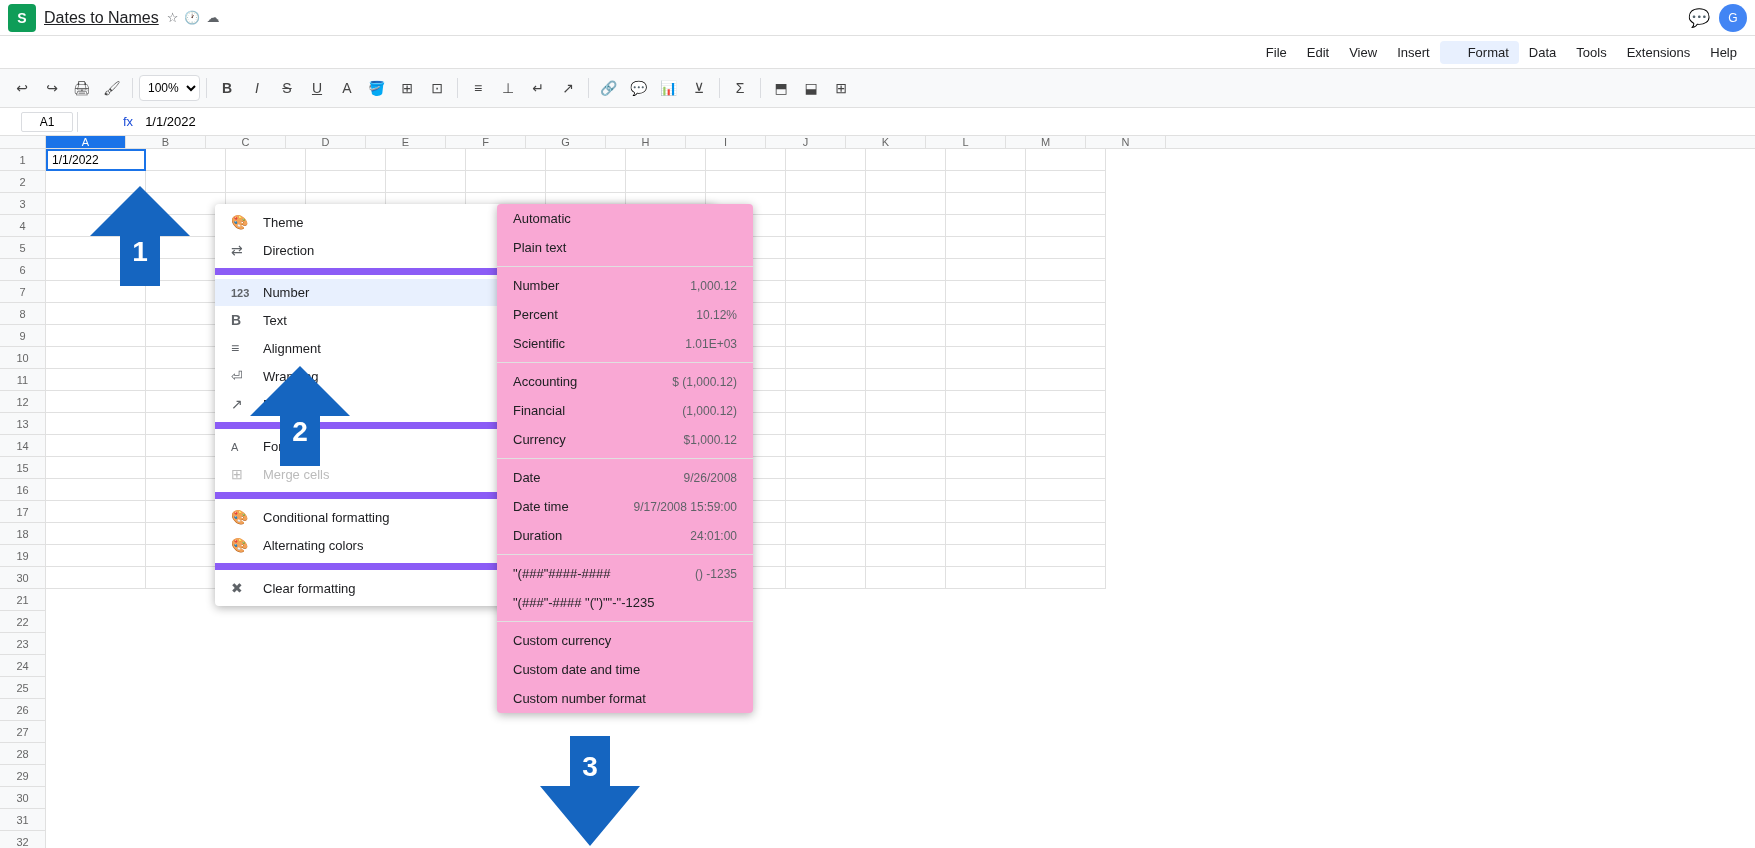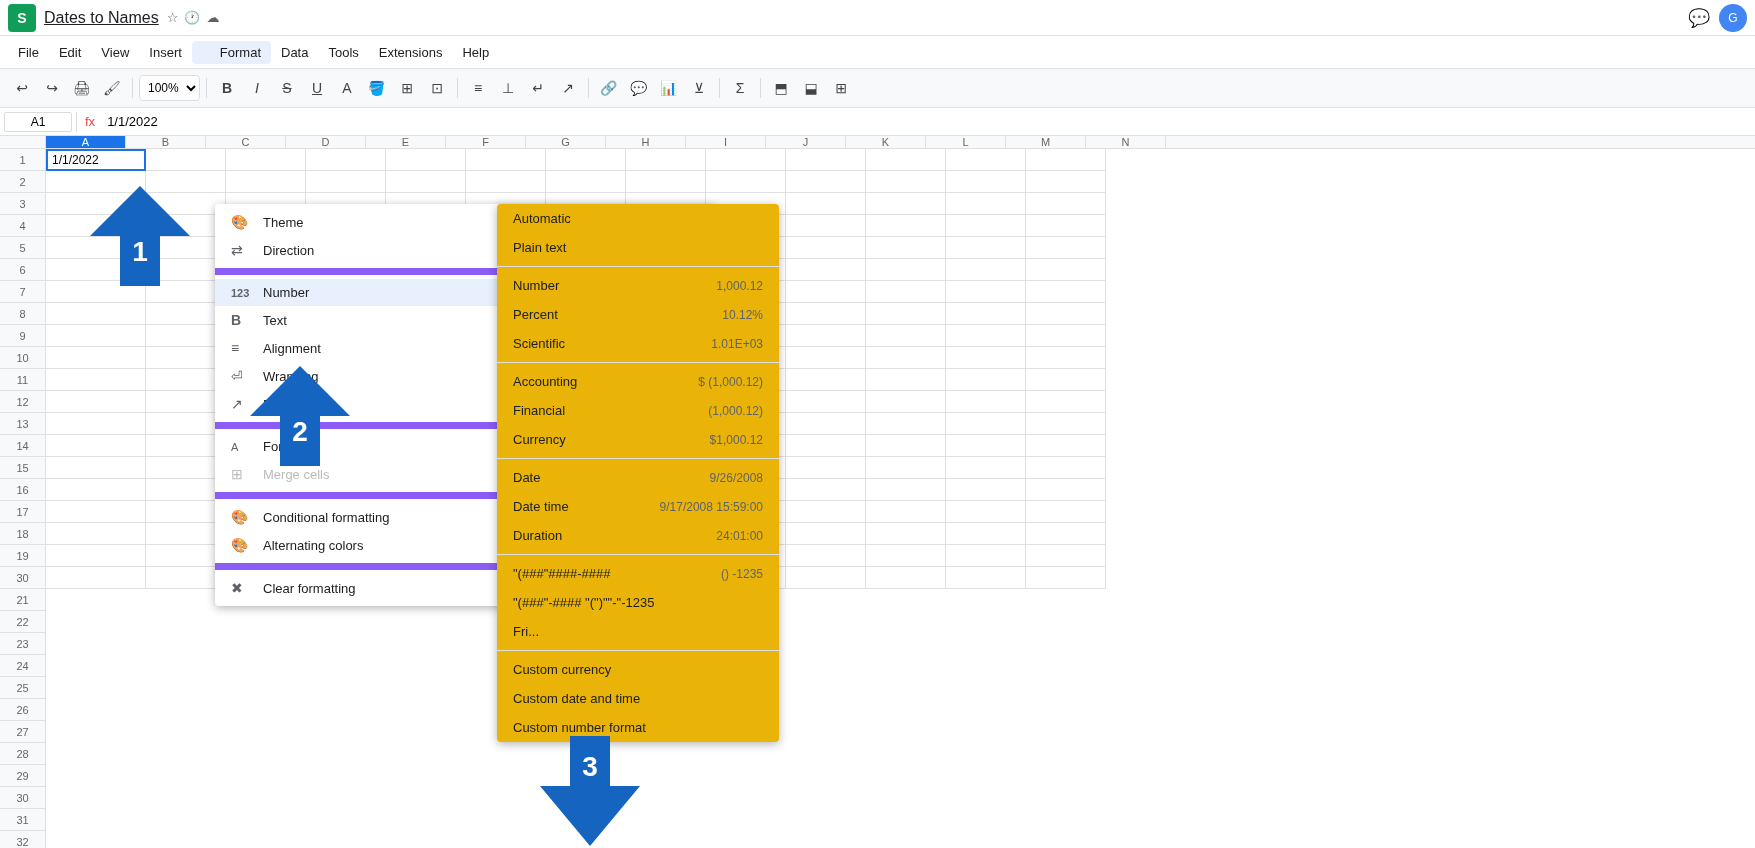--- a/index.html
+++ b/index.html
@@ -13,40 +13,41 @@
     .app-icon { width: 28px; height: 28px; background: #0f9d58; border-radius: 4px; display: flex; align-items: center; justify-content: center; margin-right: 8px; }
     .app-icon-inner { color: white; font-size: 14px; font-weight: bold; }
     .doc-title { font-size: 16px; color: #202124; margin-right: 8px; text-decoration: underline; }
     .title-icons { display: flex; gap: 6px; align-items: center; color: #5f6368; }
     .title-right { margin-left: auto; display: flex; align-items: center; gap: 8px; }
 
     
     .menu-bar {
       display: flex; align-items: center; height: 32px; padding: 0 8px;
       background: #fff;
+      justify-content: flex-end;
     }
     .menu-item { padding: 4px 10px; font-size: 13px; color: #202124; cursor: pointer; border-radius: 4px; }
     .menu-item:hover, .menu-item.active { background: #e8f0fe; }
     .menu-item.active { background: #e8f0fe; padding-left: 28px; }
 
     
     .toolbar {
       display: flex; align-items: center; height: 40px; padding: 0 8px; gap: 2px;
       background: #f8f9fa; border-top: 1px solid #e0e0e0; border-bottom: 1px solid #e0e0e0;
     }
     .toolbar-btn { width: 28px; height: 28px; display: flex; align-items: center; justify-content: center; border-radius: 4px; cursor: pointer; color: #444; font-size: 14px; border: none; background: transparent; }
     .toolbar-sep { width: 1px; height: 20px; background: #dadce0; margin: 0 4px; }
     .toolbar-select { height: 26px; border: 1px solid #dadce0; border-radius: 4px; font-size: 12px; padding: 0 4px; background: #fff; }
 
     
     .formula-bar {
       display: flex; align-items: center; height: 28px; border-bottom: 1px solid #e0e0e0;
       padding: 0 4px; gap: 4px;
     }
-    .cell-ref { width: 68px; border: 1px solid #dadce0; border-radius: 2px; padding: 2px 16px; font-size: 12px; text-align: center; }
+    .cell-ref { width: 52px; border: 1px solid #dadce0; border-radius: 2px; padding: 2px 16px; font-size: 12px; text-align: center; margin-left: 17px; }
     .formula-sep { width: 1px; height: 20px; background: #dadce0; }
     .formula-input { flex: 1; border: none; outline: none; font-size: 13px; padding: 0 4px; }
     .col-headers { display: flex; height: 22px; background: #f8f9fa; border-bottom: 1px solid #e0e0e0; }
     .row-header-spacer { width: 46px; min-width: 46px; border-right: 1px solid #e0e0e0; }
     .col-header { min-width: 80px; border-right: 1px solid #e0e0e0; display: flex; align-items: center; justify-content: center; font-size: 11px; color: #666; }
     .col-header.selected { background: #1a73e8; color: white; }
     .grid-area { display: flex; flex: 1; }
     .row-headers { display: flex; flex-direction: column; width: 46px; background: #f8f9fa; }
     .row-header { height: 22px; border-bottom: 1px solid #e0e0e0; border-right: 1px solid #e0e0e0; display: flex; align-items: center; justify-content: center; font-size: 11px; color: #666; }
     .grid { flex: 1; display: flex; flex-direction: column; }
@@ -73,22 +74,22 @@
     .dropdown-item .item-shortcut { color: #5f6368; font-size: 12px; margin-left: 16px; }
     .dropdown-item .item-arrow { color: #5f6368; margin-left: auto; }
     .new-badge {
       background: #1a73e8; color: white; font-size: 10px; padding: 1px 5px;
       border-radius: 10px; margin-left: 8px; font-weight: bold;
     }
     .item-disabled { color: #bbb !important; }
 
     
     .number-submenu {
-      position: absolute; top: 68px; left: 497px; width: 282px;
-      background: #eab308; border-radius: 4px; box-shadow: 0 2px 10px rgba(0,0,0,0.3);
+      position: absolute; top: 68px; left: 497px; width: 256px;
+      background: #f9a8d4; border-radius: 4px; box-shadow: 0 2px 10px rgba(0,0,0,0.3);
       z-index: 101;
     }
     .submenu-item {
       display: flex; align-items: center; justify-content: space-between;
       padding: 7px 16px; cursor: pointer; font-size: 13px; color: #202124;
     }
     .submenu-item .sub-label { color: #202124; }
     .submenu-item .sub-value { color: #5f6368; font-size: 12px; }
     .submenu-sep { height: 1px; background: #e0e0e0; margin: 4px 0; }
 
@@ -180,21 +181,21 @@
     <button class="toolbar-btn">Σ</button>
     <div class="toolbar-sep"></div>
     <button class="toolbar-btn">⬒</button>
     <button class="toolbar-btn">⬓</button>
     <button class="toolbar-btn">⊞</button>
   </div>
 
   <div class="formula-bar">
     <input class="cell-ref" value="A1" style="">
     <div class="formula-sep"></div>
-    <span style="color:#ef4444;font-size:13px;padding:0 4px;">fx</span>
+    <span style="color:#1d4ed8;font-size:13px;padding:0 4px;margin-left:37px;">fx</span>
     <input class="formula-input" value="1/1/2022" style="">
   </div>
 
   <div class="spreadsheet-wrapper" style="position:relative; flex:1; overflow:hidden;">
 
     <div class="col-headers">
       <div class="row-header-spacer"></div>
       <div class="col-header selected">A</div>
       <div class="col-header">B</div>
       <div class="col-header">C</div>
@@ -674,24 +675,20 @@
       </div>
       <div class="submenu-sep"></div>
       <div class="submenu-item">
         <span class="sub-label">"(###"####-####</span>
         <span class="sub-value">() -1235</span>
       </div>
       <div class="submenu-item">
         <span class="sub-label">"(###"-####  "(")""‑"-1235</span>
         <span class="sub-value"></span>
       </div>
-      <div class="submenu-item">
-        <span class="sub-label">Fri...</span>
-        <span class="sub-value"></span>
-      </div>
       <div class="submenu-sep"></div>
       <div class="submenu-item">
         <span class="sub-label">Custom currency</span>
         <span class="sub-value"></span>
       </div>
       <div class="submenu-item">
         <span class="sub-label">Custom date and time</span>
         <span class="sub-value"></span>
       </div>
       <div class="submenu-item">

